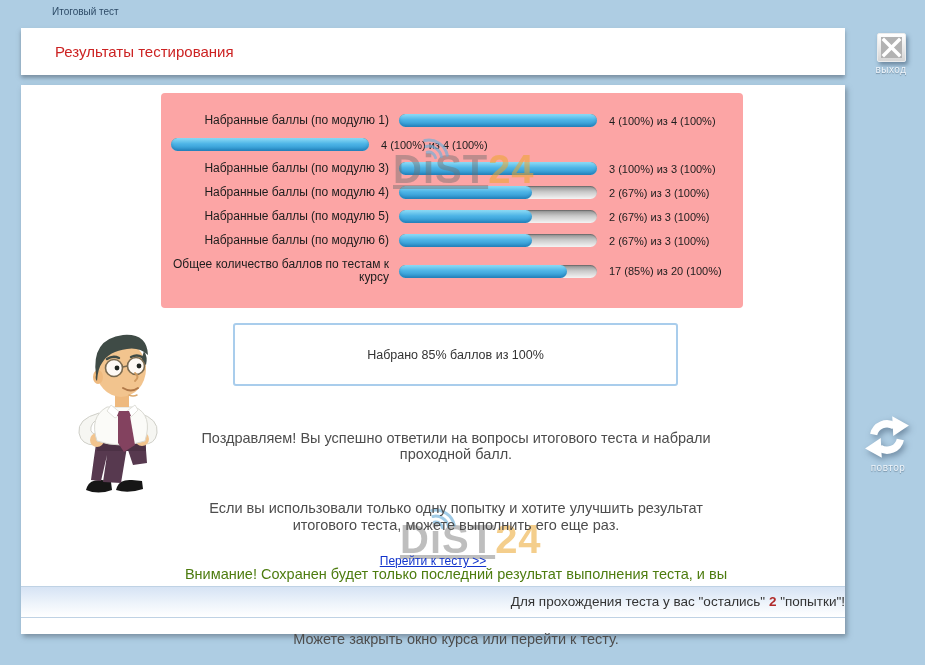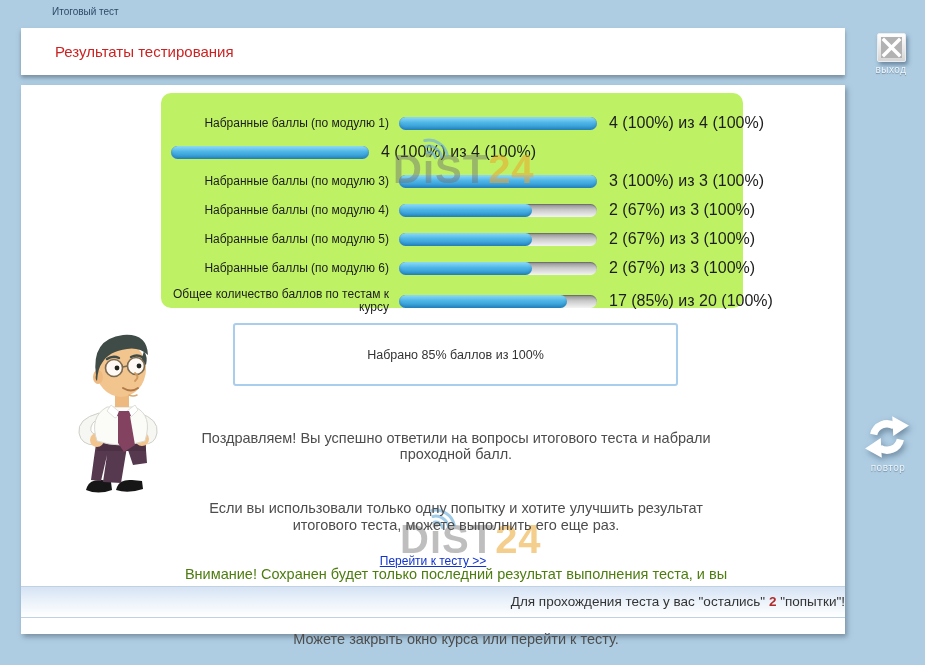--- a/index.html
+++ b/index.html
@@ -19,21 +19,21 @@
   .header-title{
     position:absolute;left:34px;top:0;line-height:47px;font-size:15px;color:#cc2222;
   }
   .main-panel{
     position:absolute;left:21px;top:85px;width:824px;height:549px;background:#ffffff;
     box-shadow:2px 3px 5px rgba(80,95,110,.55);z-index:3;
   }
   
   .progress-panel{
     position:absolute;left:140px;top:8px;width:582px;height:215px;
-    background:#bef264;border-radius:10px;
+    background:#fca5a5;border-radius:4px;
   }
   .rows{
     position:absolute;left:0;top:21px;width:100%;
     display:flex;flex-direction:column;gap:11px;
   }
   .prow{display:flex;align-items:center;}
   .plabel{
     width:228px;text-align:right;font-size:12px;color:#1d1d1d;line-height:13px;
     flex:0 0 228px;
   }
@@ -41,27 +41,27 @@
     width:198px;height:13px;border-radius:7px;margin-left:10px;
     background:linear-gradient(180deg,#8c8c8c 0%,#c9c9c9 45%,#f4f4f4 100%);
     box-shadow:inset 0 1px 1px rgba(0,0,0,.25);
     position:relative;flex:0 0 198px;
   }
   .pfill{
     height:13px;border-radius:7px;
     background:linear-gradient(180deg,#8edcf6 0%,#4db4e6 45%,#2b93cf 100%);
     box-shadow:inset 0 -2px 3px rgba(20,90,140,.35);
   }
-  .pvalue{margin-left:12px;font-size:16px;color:#1d1d1d;white-space:nowrap;}
+  .pvalue{margin-left:12px;font-size:11px;color:#1d1d1d;white-space:nowrap;}
   
   .watermark{
     position:absolute;z-index:6;pointer-events:none;
     font-weight:bold;font-size:40px;letter-spacing:1px;line-height:40px;
   }
-  .wm-gray{color:rgba(110,110,110,.45);}
+  .wm-gray{color:rgba(110,110,110,.45);text-decoration:underline;}
   .wm-orange{color:rgba(235,165,45,.55);}
   .wm-arcs{position:absolute;left:24px;top:-16px;}
   .wm1{left:372px;top:64px;}
   .wm2{left:379px;top:434px;z-index:2;}
   
   .score-box{
     position:absolute;left:212px;top:238px;width:441px;height:59px;
     background:#ffffff;border:2px solid #a9cdec;border-radius:3px;
     display:flex;align-items:center;justify-content:center;
     font-size:12.5px;color:#333333;

